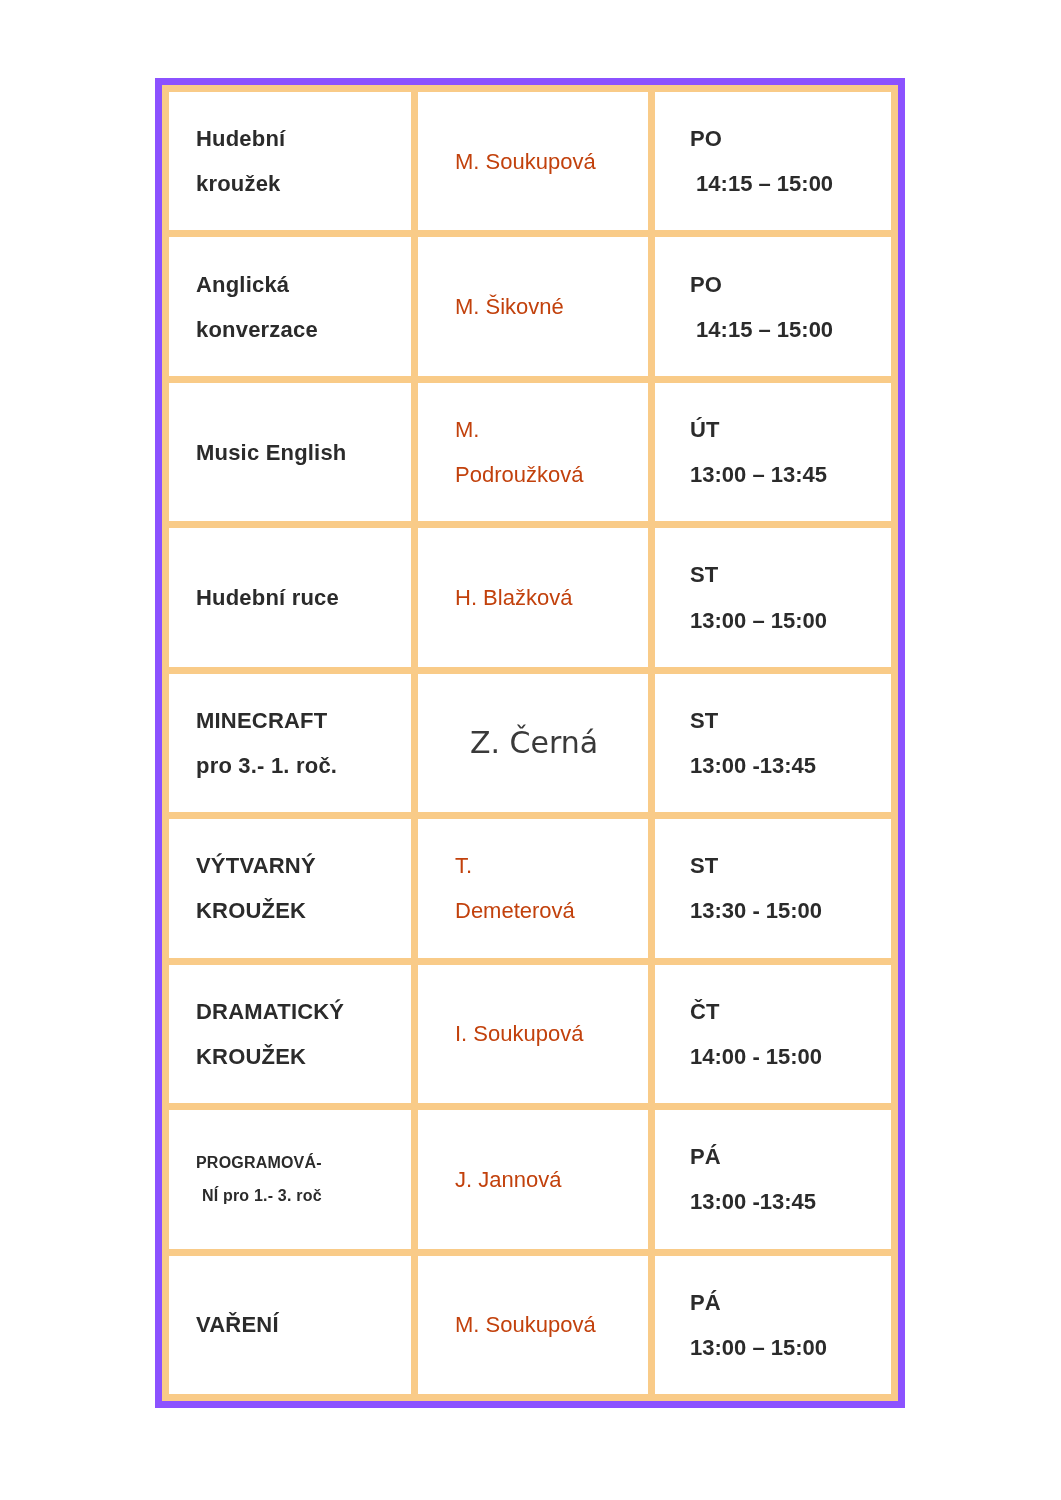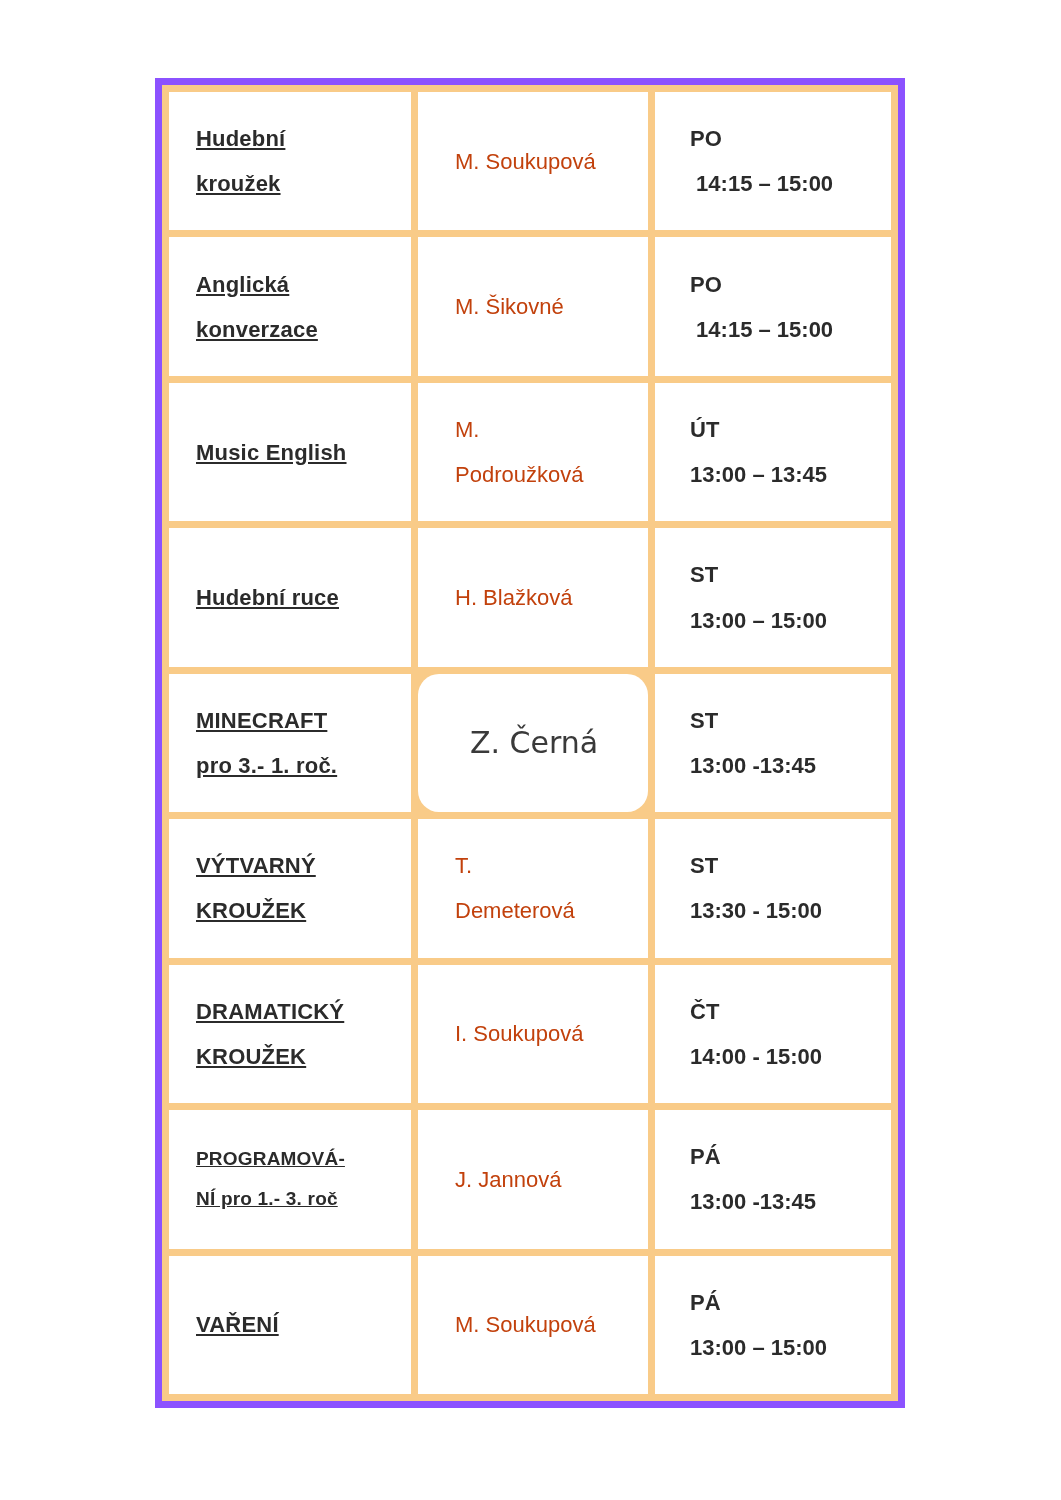--- a/index.html
+++ b/index.html
@@ -40,44 +40,43 @@
     line-height: 2.05;
     font-size: 22px;
     color: #2b2b2b;
     overflow: hidden;
   }
   .cell.activity {
     padding-left: 27px;
     padding-right: 10px;
     font-weight: bold;
     letter-spacing: 0.2px;
-    text-decoration: underline;
   }
   .cell.teacher {
     padding-left: 37px;
     padding-right: 8px;
     font-weight: normal;
     color: #c2410c;
   }
   .cell.schedule {
     padding-left: 35px;
     padding-right: 8px;
     font-weight: bold;
   }
   .cell.teacher.teacher-large {
     font-family: "DejaVu Sans", sans-serif;
     font-size: 30px;
     padding-left: 52px;
     color: #3a3a3a;
     line-height: 1.4;
-    border-radius: 21px;
   }
   .cell.activity.activity-small {
-    font-size: 19px;
+    font-size: 16px;
     line-height: 2.1;
+    text-align: right;
   }
 </style>
 </head>
 <body>
 
 <div class="table-frame">
   <div class="grid">
 
     <div class="row">
       <div class="cell activity">Hudební

